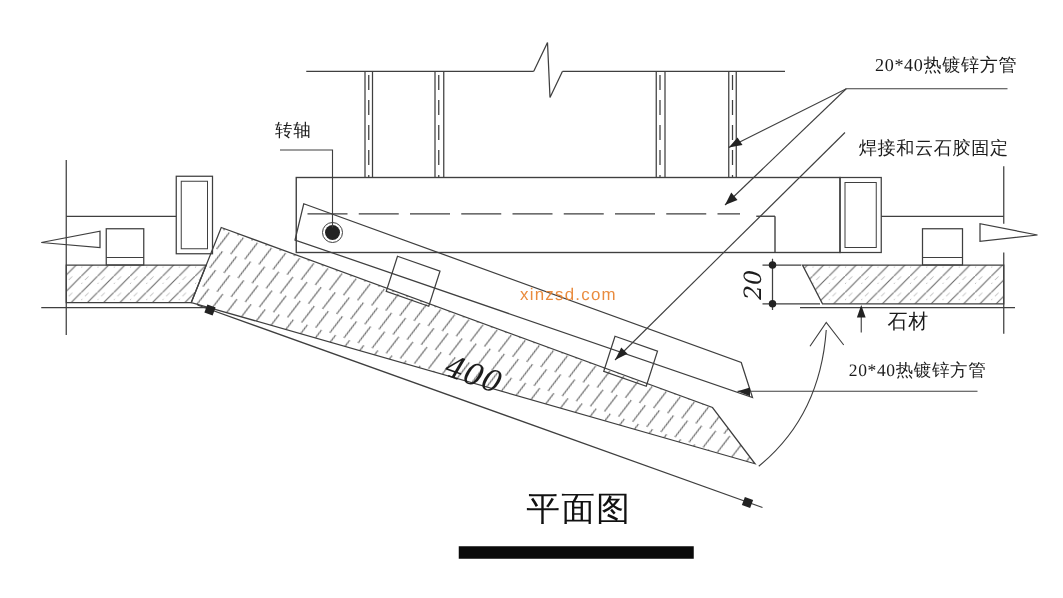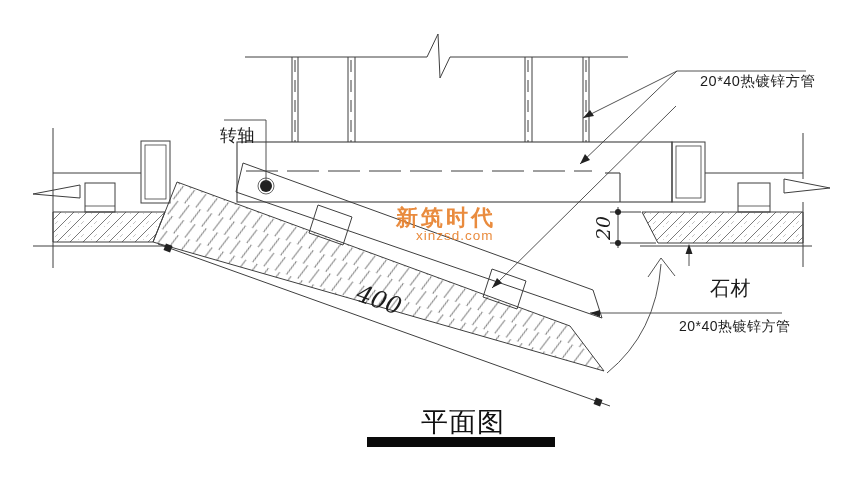--- a/index.html
+++ b/index.html
@@ -4,21 +4,21 @@
 <style>
   :root { --line:#3f3f3f; --watermark:#e8822e; --text:#1c1c1c; }
   html,body { margin:0; padding:0; background:#ffffff; }
   .stage {
     position:relative; width:850px; height:478px; background:#ffffff;
     font-family:"Liberation Sans", sans-serif; overflow:hidden;
   }
   .stage svg { position:absolute; left:0; top:0; }
   .lbl {
     position:absolute; color:var(--text); white-space:nowrap;
-    font-family:Liberation Sans, sans-serif; line-height:1.15;margin-top:28px;
+    font-family:Liberation Serif, serif; line-height:1.15;
   }
   .lbl-cn { font-size:14.5px; letter-spacing:0.5px; }
   .lbl-right { text-align:right; }
   .dim {
     position:absolute; color:var(--text); white-space:nowrap;
     font-family:"DejaVu Serif", serif; font-style:italic;
   }
   .dim-400 { font-size:24px; transform:rotate(19.5deg); transform-origin:center; }
   .dim-20  { font-size:19px; transform:rotate(-90deg); transform-origin:center; }
   .title-text {
@@ -146,32 +146,32 @@
       <line x1="782" y1="313" x2="590" y2="313"></line>
       <polygon points="590,313 600,310 600,317" fill="#222" stroke="none"></polygon>
 
       <line x1="689" y1="266" x2="689" y2="247"></line>
       <polygon points="689,244 685.5,254 692.5,254" fill="#222" stroke="none"></polygon>
     </g>
 
     <rect x="367" y="437" width="188" height="10" fill="#0a0a0a"></rect>
   </svg>
 
-  <div class="lbl lbl-cn" style="left:220px; top:98px; font-size:17px;">转轴</div>
+  <div class="lbl lbl-cn" style="left:220px; top:98px; font-size:14px;">转轴</div>
 
   <div class="lbl lbl-cn lbl-right" style="left:700px; top:45px; width:107px;">20*40热镀锌方管</div>
 
 
+  <div class="lbl lbl-cn lbl-right" style="left:674px; top:111px; width:133px;">焊接和云石胶固定</div>
 
-  <div class="lbl lbl-cn" style="left:710px; top:249px; font-size:20px;">石材</div>
+  <div class="lbl lbl-cn" style="left:710px; top:249px; font-size:16px;">石材</div>
 
   <div class="lbl lbl-cn" style="left:679px; top:290px; font-size:14px;">20*40热镀锌方管</div>
 
   <div class="dim dim-400" style="left:356px; top:286px;">400</div>
 
   <div class="dim dim-20" style="left:591px; top:217px;">20</div>
 
-  <div class="title-text" style="left:421px; top:389px;margin-top:15px;">平面图</div>
+  <div class="title-text" style="left:421px; top:389px;">平面图</div>
 
-  <div class="wm-name" style="left:396px; top:203px;">新筑时代</div>
   <div class="wm-url" style="left:416px; top:228px;">xinzsd.com</div>
 
 </div>
 
 </body></html>

